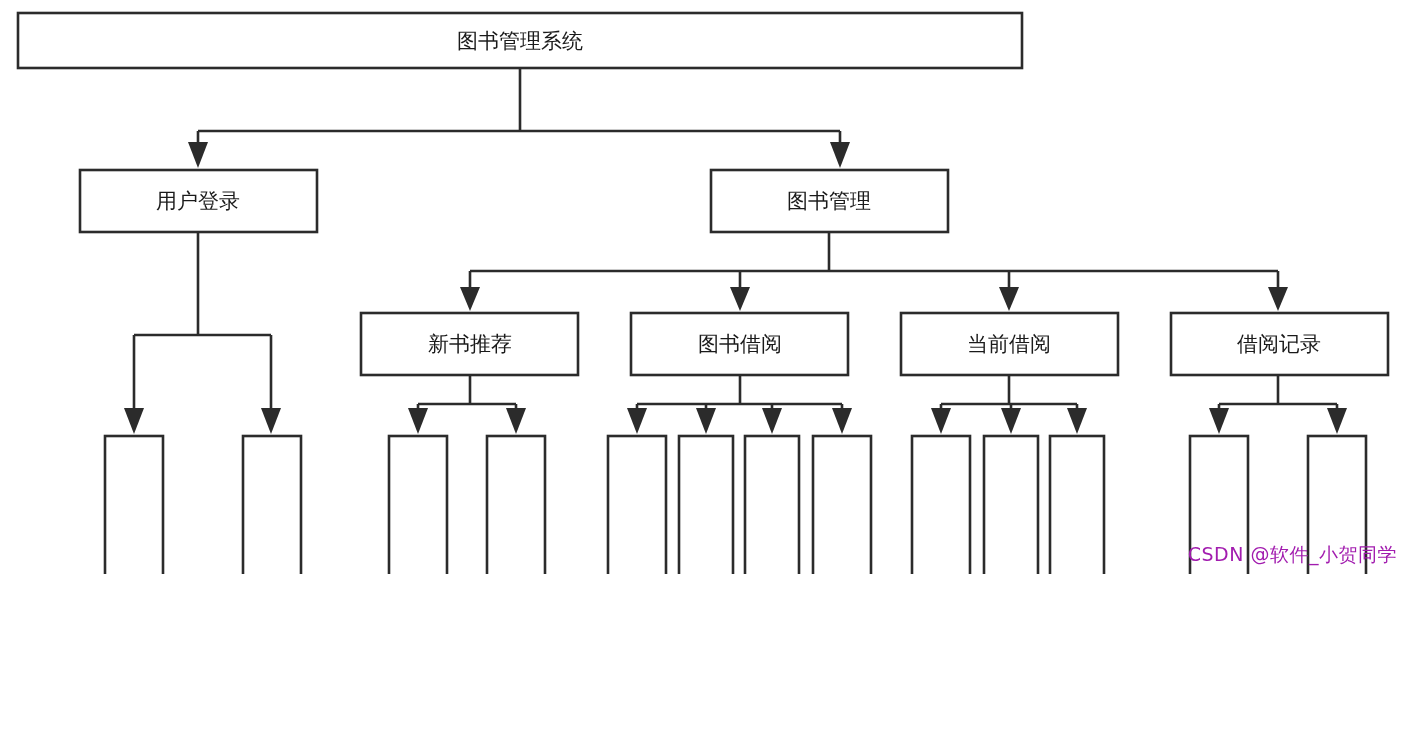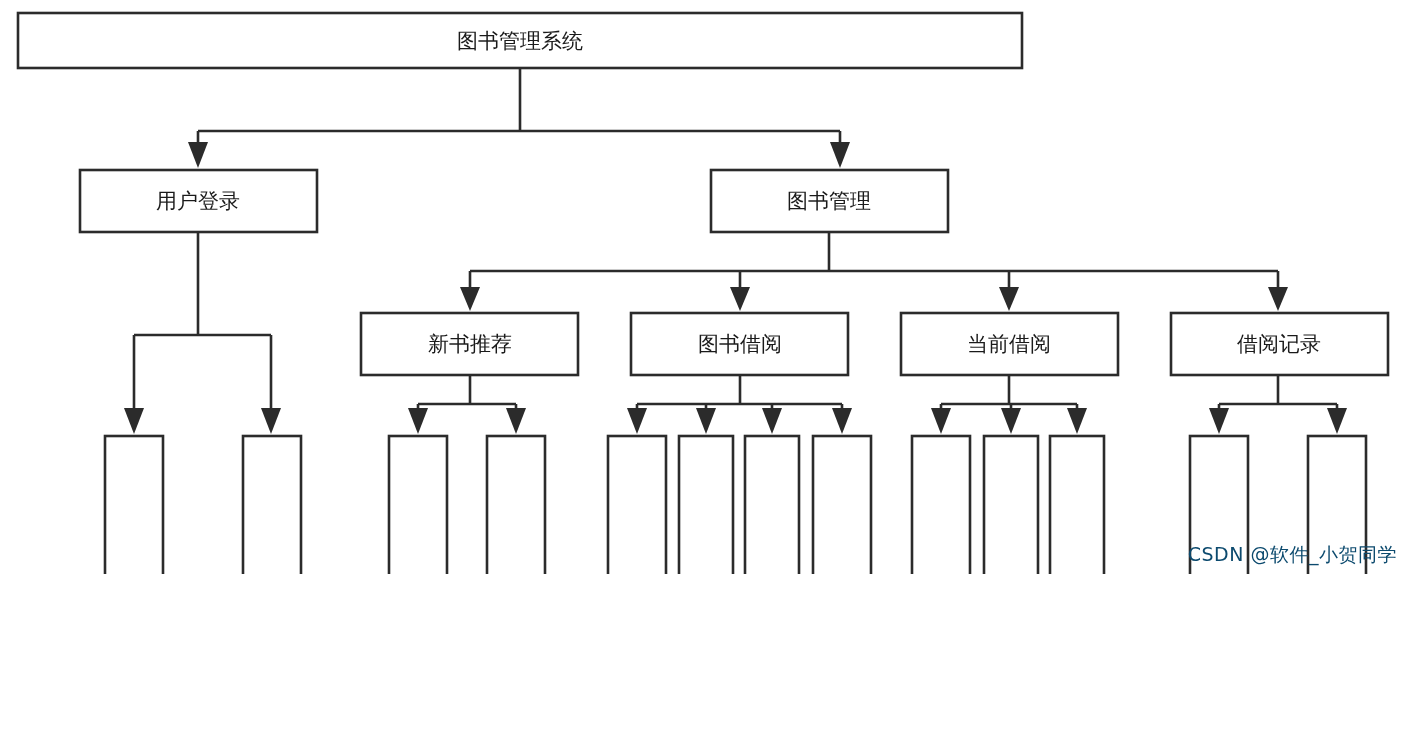--- a/index.html
+++ b/index.html
@@ -62,21 +62,21 @@
     text-align: center;
     white-space: nowrap;
     pointer-events: none;
   }
   .watermark {
     position: absolute;
     right: 8px;
     bottom: 6px;
     font-family: "DejaVu Sans", "Liberation Sans", sans-serif;
     font-size: 19px;
-    color: #0c4a6e;
+    color: #a21caf;
     letter-spacing: 0.5px;
     user-select: none;
   }
 </style>
 </head>
 <body>
 
 <div id="diagram-root">
 
   <svg id="tree-svg" viewBox="0 0 1405 747">

